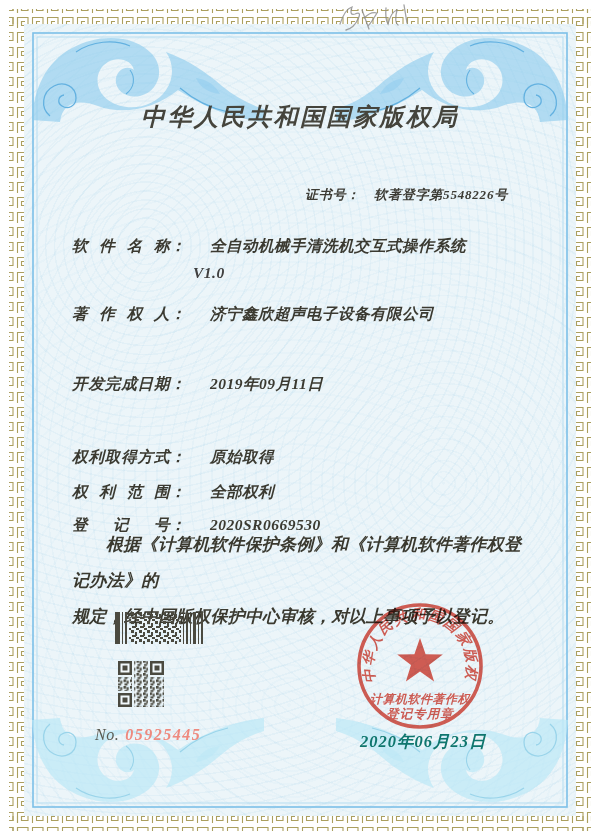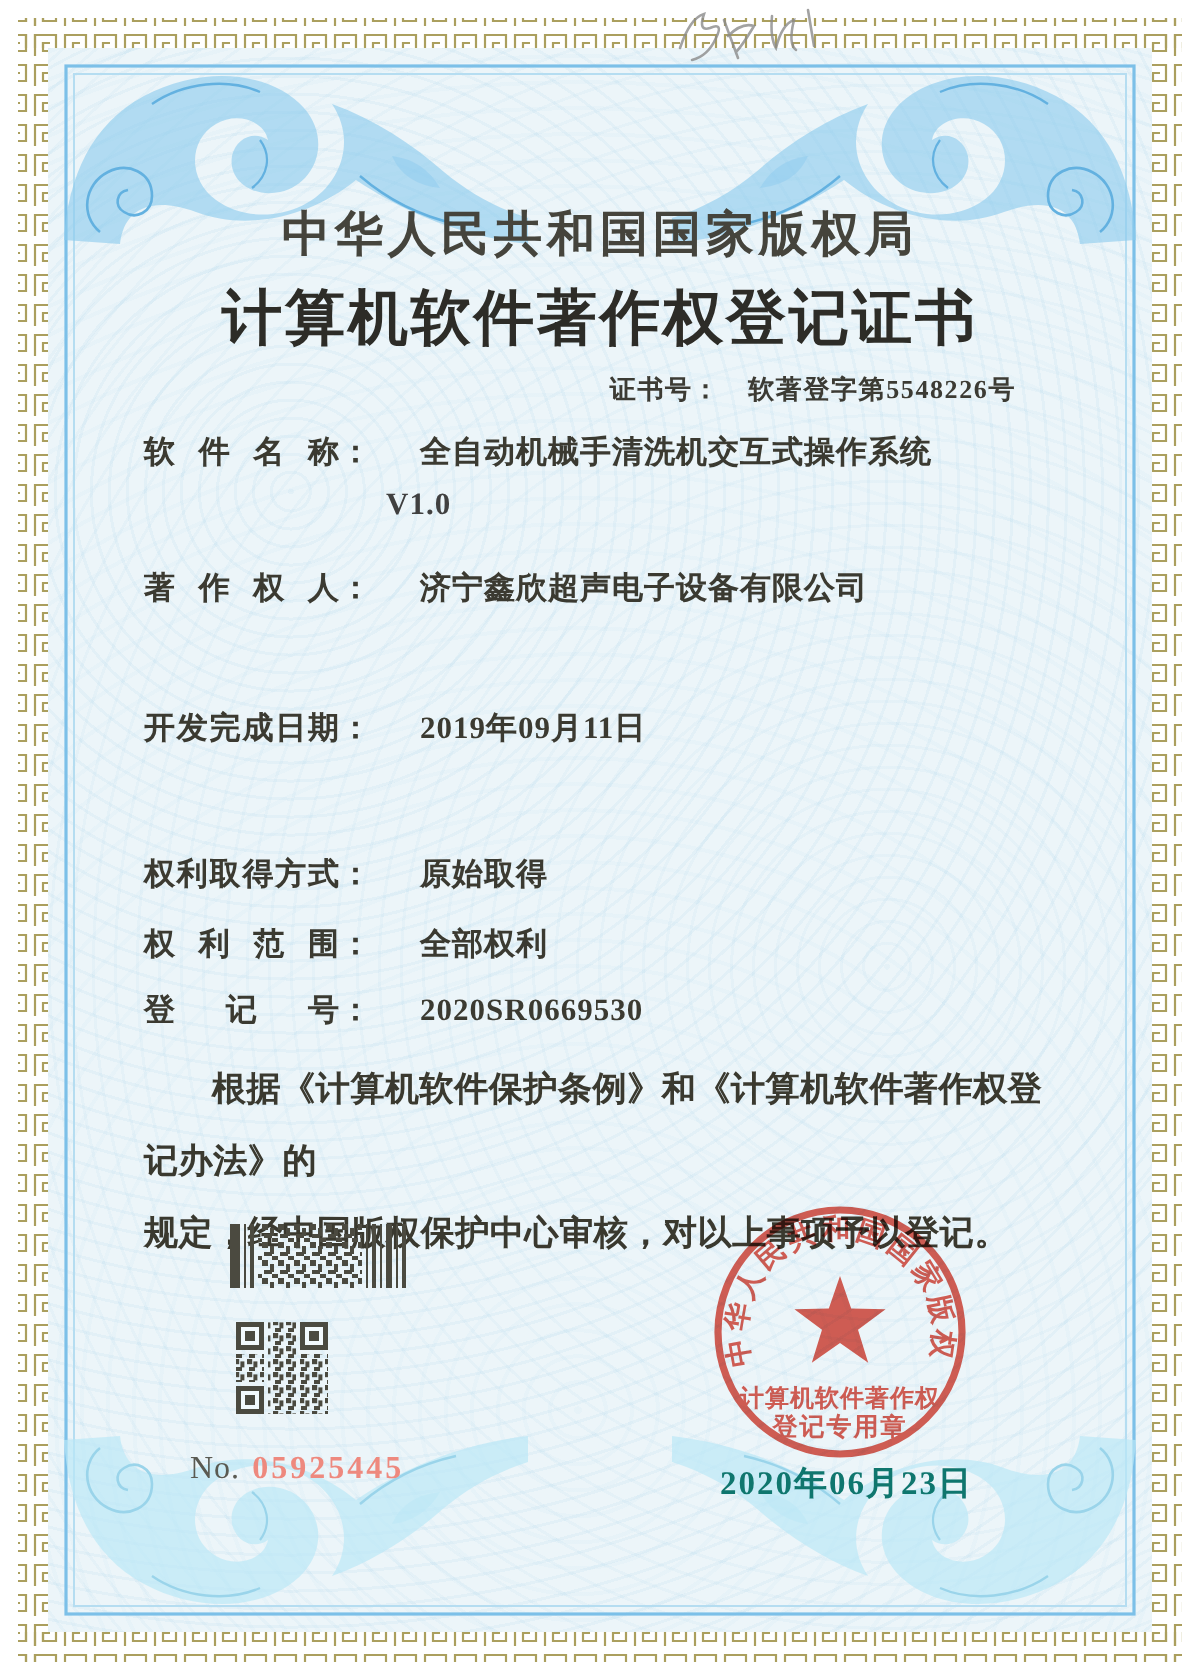--- a/index.html
+++ b/index.html
@@ -1,18 +1,19 @@
 <!DOCTYPE html>
 <html><head>
 <meta charset="utf-8">
 <style>
   html,body{margin:0;padding:0;background:#fff;}
   .paper{
     position:relative;width:600px;height:840px;background:#fff;overflow:hidden;
     font-family:"Liberation Serif","DejaVu Serif",serif;
+    font-style:italic;
   }
   .interior{
     position:absolute;left:24px;top:24px;right:24px;bottom:24px;
     background-color:#ecf5f9;
     background-image:
       repeating-radial-gradient(circle at 22% 28%, rgba(140,196,226,.10) 0 1.5px, rgba(0,0,0,0) 1.5px 9px),
       repeating-radial-gradient(circle at 76% 58%, rgba(140,196,226,.08) 0 1.5px, rgba(0,0,0,0) 1.5px 11px),
       repeating-radial-gradient(circle at 48% 86%, rgba(160,210,235,.07) 0 2px, rgba(0,0,0,0) 2px 13px);
   }
   .border-svg{position:absolute;left:0;top:0;z-index:3;pointer-events:none;}
@@ -30,21 +31,21 @@
   .certno{
     position:absolute;top:186px;right:92px;z-index:4;
     font-size:13px;font-weight:600;letter-spacing:.8px;color:#3c3b34;
   }
   .certno .gap{display:inline-block;width:14px;}
 
   .row{
     position:absolute;left:72px;z-index:4;
     font-size:15.5px;font-weight:600;color:#3b3a31;letter-spacing:.5px;white-space:nowrap;
   }
-  .flabel{display:inline-block;width:98px;text-align:justify;text-align-last:justify;}
+  .flabel{display:inline-block;width:98px;text-align:justify;text-align-last:justify;margin-top:20px;}
   .fvalue{display:inline-block;margin-left:24px;}
   .vline2{margin-left:121px;margin-top:7px;font-size:15.5px;font-weight:600;color:#404040;}
 
   .statement{
     position:absolute;left:72px;top:527px;width:466px;z-index:4;
     font-size:17px;font-weight:600;color:#3a392f;line-height:36px;
     text-indent:2em;letter-spacing:.3px;
   }
 
   .serial{
@@ -102,21 +103,20 @@
 
   <svg class="hand-svg" width="95" height="40" viewBox="0 0 95 40">
     <g fill="none" stroke="#8b8b8b" stroke-width="1.3" opacity=".8" stroke-linecap="round">
       <path d="M10,24 q5,-15 12,-17 q-3,9 3,7 q7,-3 3,5 q-4,9 -12,11"></path>
       <path d="M32,10 l7,19 m-5,-11 q7,-7 13,-5 q-6,10 -9,13"></path>
       <path d="M56,8 q-1,11 2,16 q3,-12 9,-14 q-3,12 1,15 m6,-20 l3,18"></path>
     </g>
   </svg>
 
   <div class="authority">中华人民共和国国家版权局</div>
-  <div class="cert-title">计算机软件著作权登记证书</div>
   <div class="certno">
     <span>证书号：</span><span class="gap"></span><span>软著登字第5548226号</span>
   </div>
 
   <div class="row" style="top:216px">
     <span class="flabel">软件名称</span><span>：</span><span class="fvalue">全自动机械手清洗机交互式操作系统</span>
     <div class="vline2">V1.0</div>
   </div>
   <div class="row" style="top:284px">
     <span class="flabel">著作权人</span><span>：</span><span class="fvalue">济宁鑫欣超声电子设备有限公司</span>

